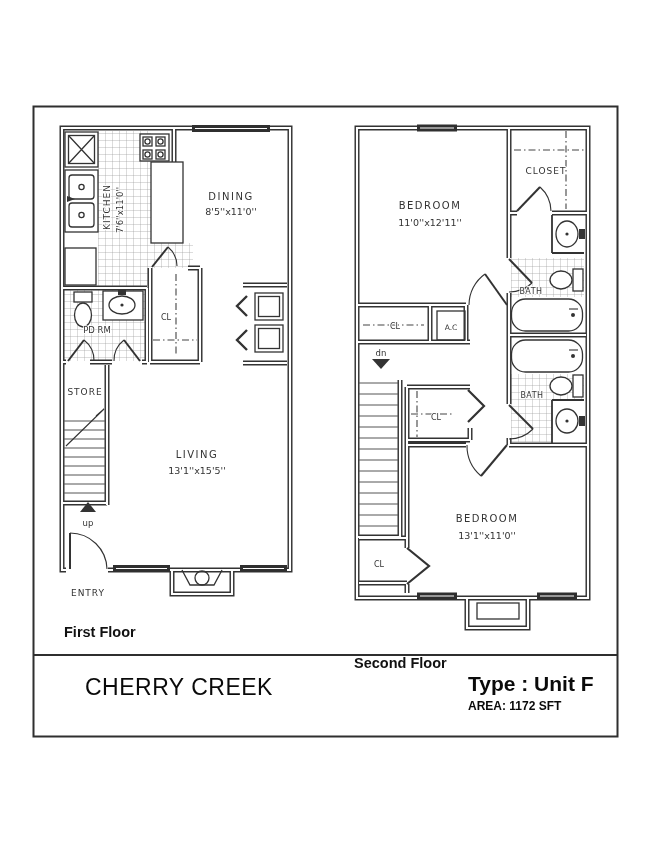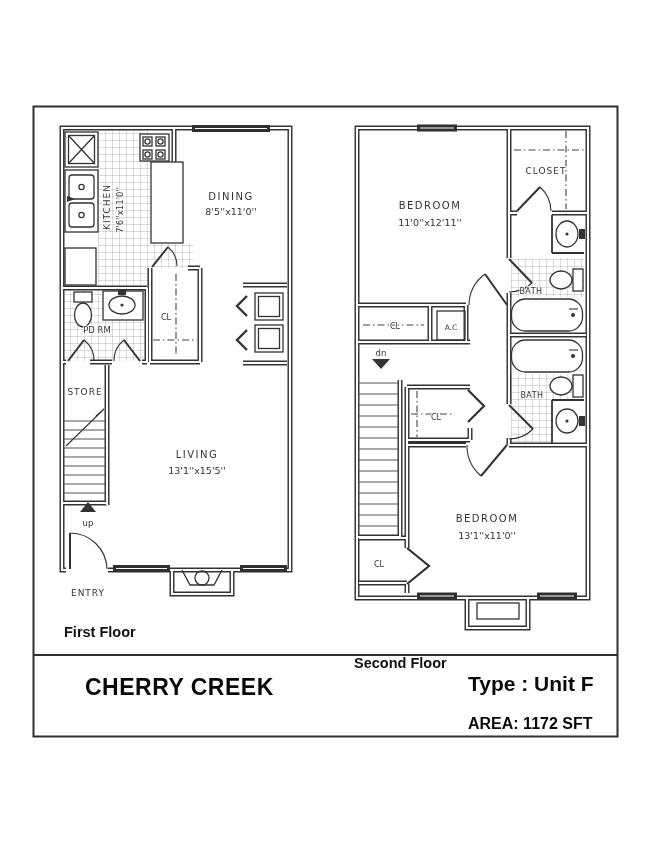--- a/index.html
+++ b/index.html
@@ -14,23 +14,23 @@
   .leaf{stroke:#333;stroke-width:2;fill:none;}
   .arc{stroke:#333;stroke-width:1.1;fill:none;}
   .tread{stroke:#555;stroke-width:1;fill:none;}
   .dashdot{stroke:#444;stroke-width:1.1;fill:none;stroke-dasharray:7 3 1.5 3;}
   .winbar{fill:#2f2f2f;}
   .winline{stroke:#fff;stroke-width:1.2;}
   .plantxt{fill:#333;font-family:"DejaVu Sans",sans-serif;
            paint-order:stroke;stroke:#fff;stroke-width:1.6px;text-anchor:middle;}
   .lbl{position:absolute;color:#111;font-weight:600;font-size:14.5px;}
   .titleblock{position:absolute;color:#0a0a0a;}
-  .project{left:85px;top:674px;font-size:23px;font-weight:700;letter-spacing:0.5px;}
+  .project{left:85px;top:674px;font-size:23px;font-weight:400;letter-spacing:0.5px;}
   .unittype{left:468px;top:672px;font-size:21px;font-weight:600;}
-  .areatxt{left:468px;top:699px;font-size:16px;font-weight:600;margin-top:16px;}
+  .areatxt{left:468px;top:699px;font-size:12px;font-weight:600;}
 </style>
 </head>
 <body>
 
 <div class="page">
 
 <svg width="650" height="841" viewBox="0 0 650 841">
   <defs>
     <pattern id="tile" width="7" height="7" patternUnits="userSpaceOnUse">
       <path d="M7,0 H0 V7" fill="none" stroke="#9a9a9a" stroke-width="0.7"></path>

